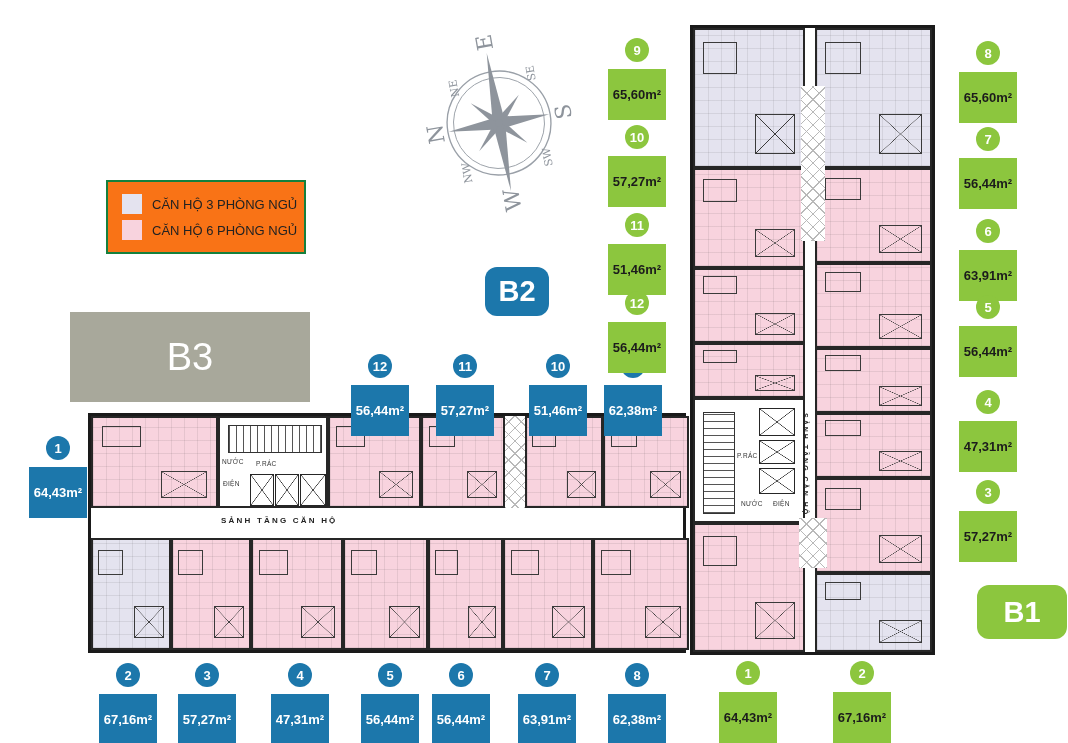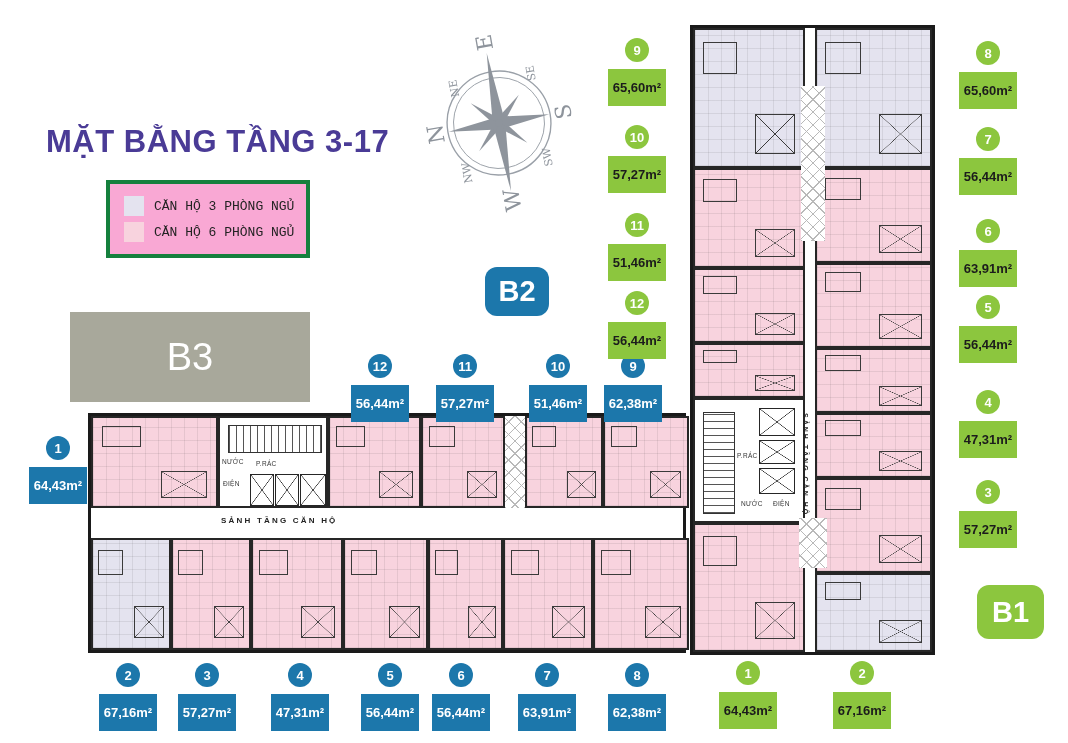--- a/index.html
+++ b/index.html
@@ -3,31 +3,31 @@
 <meta charset="utf-8">
 <style>
   html,body{margin:0;padding:0;background:#fff;}
   .canvas{position:relative;width:1068px;height:743px;background:#fff;overflow:hidden;
           font-family:"Liberation Sans",sans-serif;}
 
   
   .title{position:absolute;left:46px;top:124px;font-size:31px;font-weight:bold;
          color:#4a3b96;letter-spacing:.5px;white-space:nowrap;}
   .legend{position:absolute;left:106px;top:180px;width:196px;height:70px;
-          border:4px solid #15803d;background:#f9a8d4;font-family:Liberation Mono, monospace;}
+          border:2px solid #15803d;background:#f97316;}
   .lg-row{position:absolute;left:14px;height:20px;display:flex;align-items:center;gap:10px;}
   .lg-sw{width:20px;height:20px;flex:0 0 20px;}
   .lg-tx{font-size:13px;color:#222;white-space:nowrap;}
 
   
   .chip{position:absolute;display:flex;align-items:center;justify-content:center;
         color:#fff;font-weight:600;}
   .chip-b3{left:70px;top:312px;width:240px;height:90px;background:#a8a89b;font-size:38px;font-weight:400;}
   .chip-b2{left:485px;top:267px;width:64px;height:49px;background:#1c77ab;border-radius:12px;font-size:29px;text-align:center;}
-  .chip-b1{left:977px;top:585px;width:67px;height:54px;background:#8cc63e;border-radius:12px;font-size:29px;}
+  .chip-b1{left:977px;top:585px;width:90px;height:54px;background:#8cc63e;border-radius:12px;font-size:29px;}
 
   
   .bldg{position:absolute;border:3px solid #1a1a1a;background:#fff;box-sizing:border-box;text-decoration:underline;}
   .unit{position:absolute;border:2px solid #262626;box-sizing:border-box;background-color:#f8d3de;
         background-image:repeating-linear-gradient(0deg,rgba(40,40,40,.09) 0 1px,transparent 1px 13px),
                          repeating-linear-gradient(90deg,rgba(40,40,40,.09) 0 1px,transparent 1px 13px);}
   .unit.lav{background-color:#e4e3ef;}
   .fa{position:absolute;left:7%;top:9%;width:30%;height:22%;border:1px solid #3a3a3a;}
   .fb{position:absolute;right:7%;bottom:9%;width:36%;height:28%;border:1px solid #3a3a3a;
       background-image:linear-gradient(to top right,transparent calc(50% - .5px),#3a3a3a 50%,transparent calc(50% + .5px)),
@@ -44,34 +44,33 @@
   .corr{position:absolute;font-size:8px;font-weight:bold;color:#222;letter-spacing:2.2px;white-space:nowrap;}
   .corr-v{writing-mode:vertical-rl;letter-spacing:2px;font-size:7px;}
   .well{position:absolute;background-color:#fff;z-index:3;
       background-image:repeating-linear-gradient(45deg,#b9b9b9 0 1px,transparent 1px 9px),
                        repeating-linear-gradient(-45deg,#b9b9b9 0 1px,transparent 1px 9px);}
 
   
   .badge{position:absolute;width:70px;display:flex;flex-direction:column;align-items:center;z-index:9;}
   .bc{width:24px;height:24px;border-radius:50%;display:flex;align-items:center;justify-content:center;
       color:#fff;font-size:13px;font-weight:bold;}
-  .bl{margin-top:7px;padding:11px 5px;font-size:13px;font-weight:bold;white-space:nowrap;}
+  .bl{margin-top:7px;padding:18px 5px;font-size:13px;font-weight:bold;white-space:nowrap;}
   .badge.green .bc{background:#8cc63e;}
   .badge.green .bl{background:#8cc63e;color:#1c1c1c;}
   .badge.blue .bc{background:#1c77ab;}
   .badge.blue .bl{background:#1c77ab;color:#fff;}
 
   .compass{position:absolute;left:408px;top:32px;}
 </style>
 </head>
 <body>
 
 <div class="canvas">
 
-  <div class="title">MẶT BẰNG TẦNG 3-17</div>
 
   <div class="legend">
     <div class="lg-row" style="top:12px;">
       <span class="lg-sw" style="background:#e4e3ef;"></span>
       <span class="lg-tx">CĂN HỘ 3 PHÒNG NGỦ</span>
     </div>
     <div class="lg-row" style="top:38px;">
       <span class="lg-sw" style="background:#f8d3de;"></span>
       <span class="lg-tx">CĂN HỘ 6 PHÒNG NGỦ</span>
     </div>

